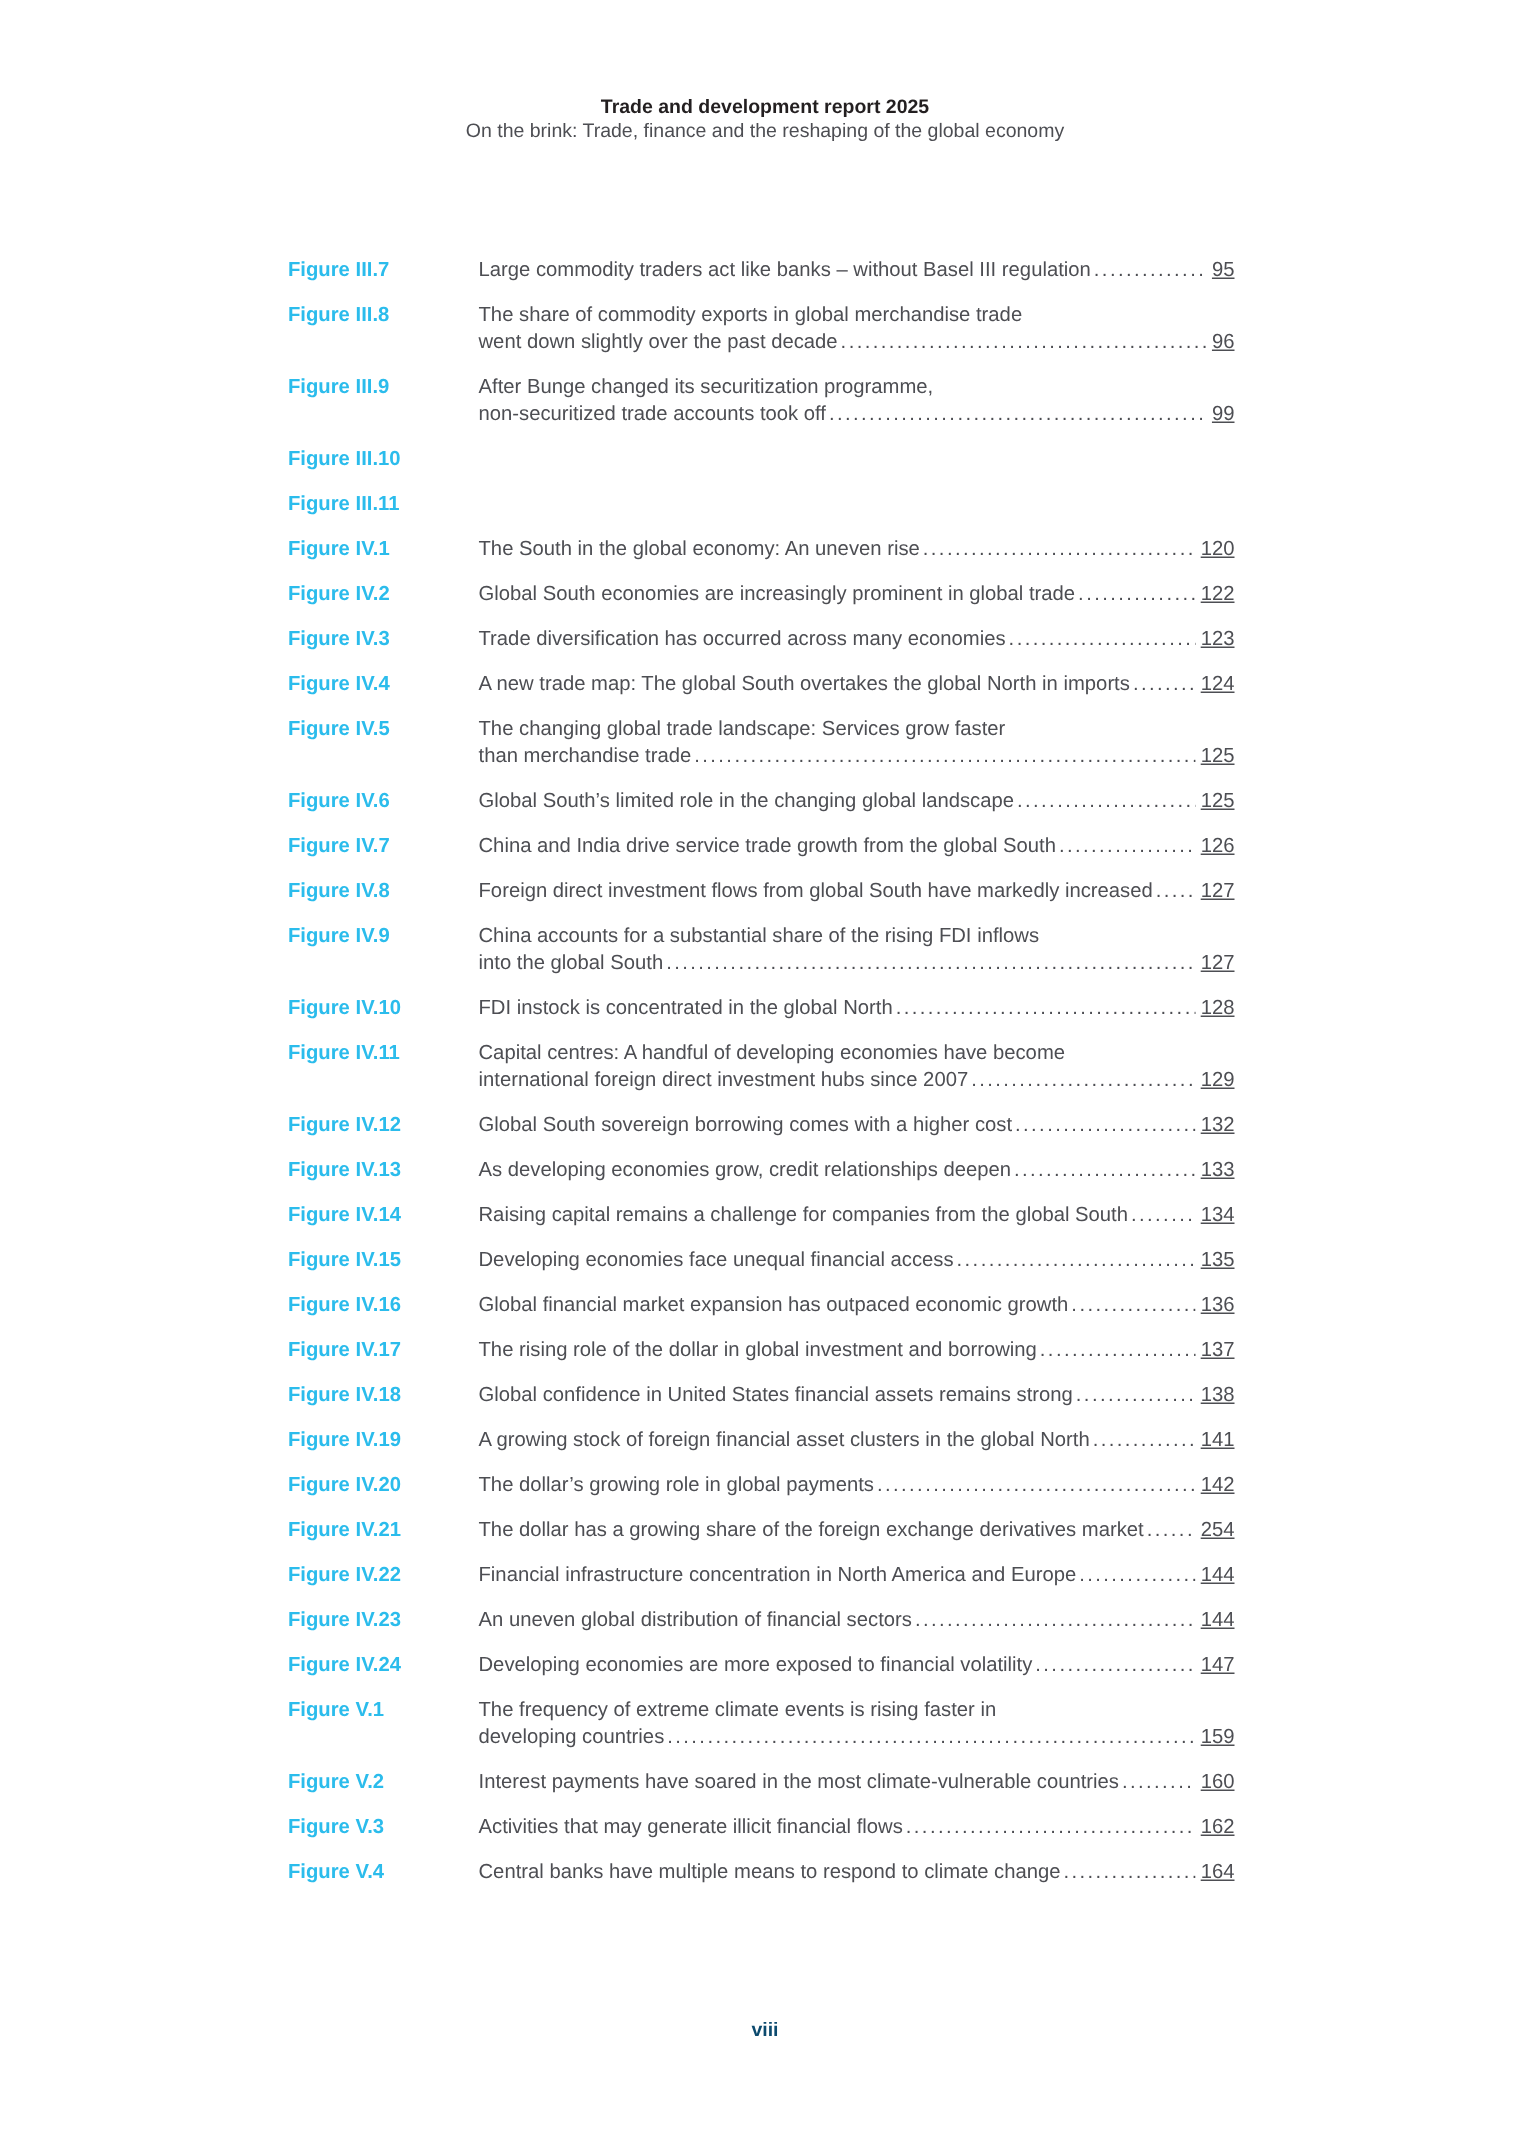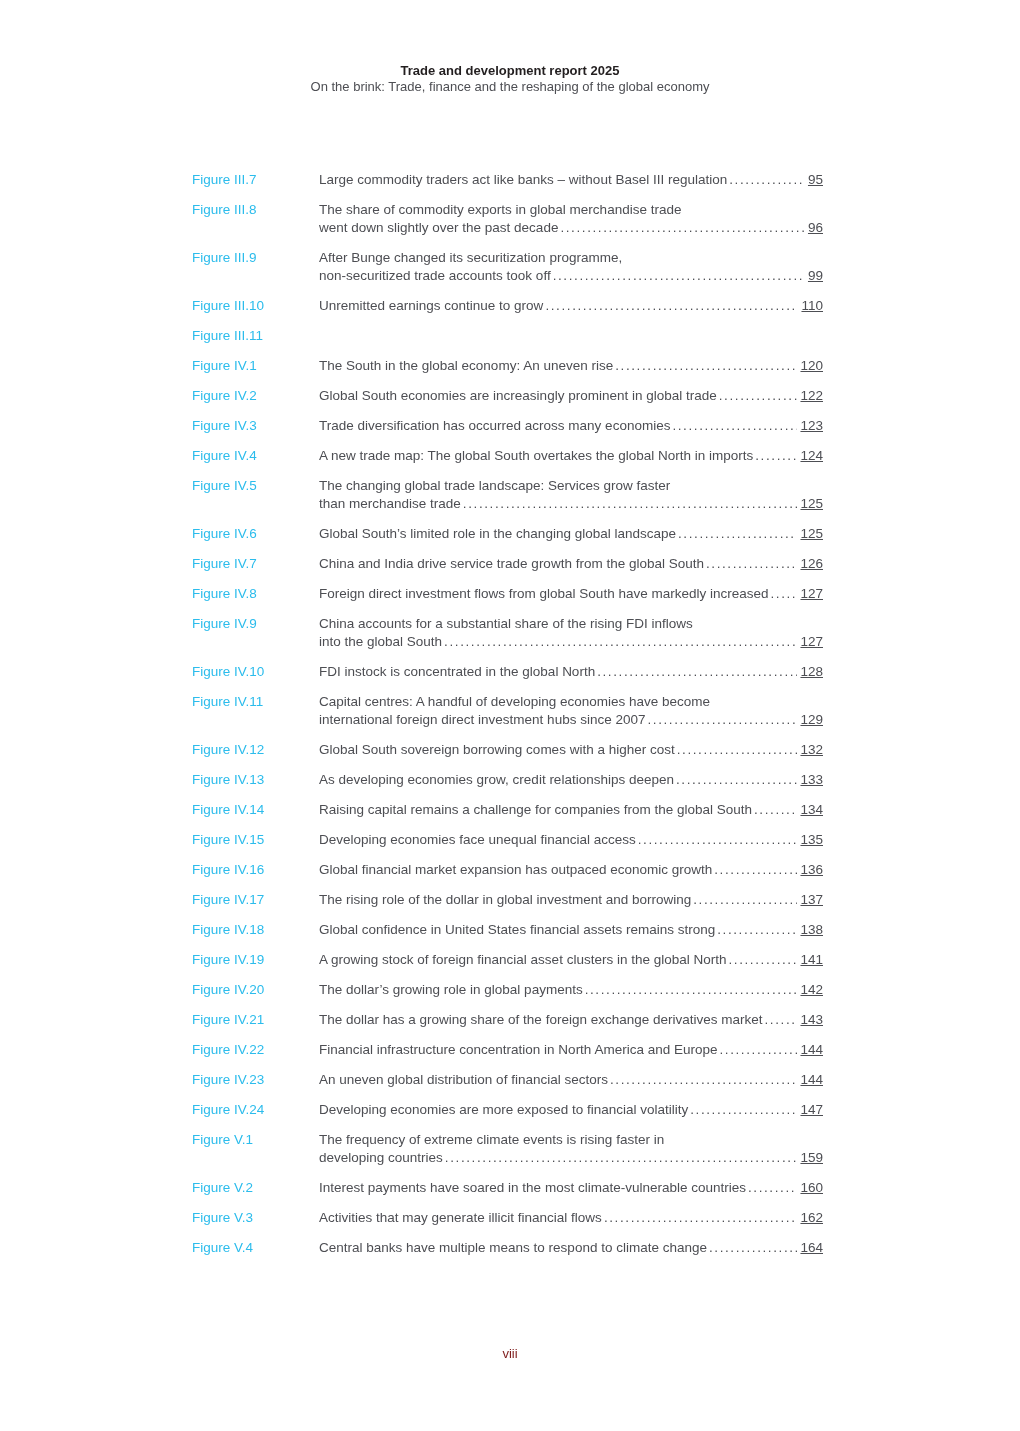--- a/index.html
+++ b/index.html
@@ -42,21 +42,21 @@
     color: var(--body-text, #4d4e53);
   }
   .row {
     display: flex;
     align-items: flex-start;
     margin-bottom: 12px;
   }
   .flabel {
     flex: 0 0 95px;
     width: 95px;
-    font-weight: normal;
+    font-weight: bold;
     color: var(--accent, #2bbcec);
   }
   .fbody { flex: 1; min-width: 0; margin-left: 32px; }
   .fline { }
   .fline.last {
     display: flex;
     align-items: baseline;
   }
   .ftext { white-space: nowrap; }
   .leader {
@@ -78,22 +78,22 @@
   }
   .doc-footer {
     position: absolute;
     top: 1344px;
     left: 0;
     width: 100%;
     text-align: center;
   }
   .folio {
     font-size: 13px;
-    font-weight: normal;
-    color: #7f1d1d;
+    font-weight: bold;
+    color: #0c4a6e;
   }
   .chevron-logo {
     position: absolute;
     top: 1374px;
     left: 494px;
     width: 32px;
     height: 30px;
     background: var(--logo, #cdeefb);
     clip-path: polygon(50% 0%, 100% 55%, 100% 100%, 50% 45%, 0% 100%, 0% 55%);
   }
@@ -136,27 +136,20 @@
           <div class="fline">After Bunge changed its securitization programme,</div>
           <div class="fline last">
             <span class="ftext">non-securitized trade accounts took off</span>
             <span class="leader"></span>
             <span class="fpage">99</span>
           </div>
         </div>
       </div>
       <div class="row">
         <span class="flabel">Figure III.10</span>
-        <div class="fbody">
-          <div class="fline last">
-            <span class="ftext">Unremitted earnings continue to grow</span>
-            <span class="leader"></span>
-            <span class="fpage">110</span>
-          </div>
-        </div>
       </div>
       <div class="row">
         <span class="flabel">Figure III.11</span>
       </div>
       <div class="row">
         <span class="flabel">Figure IV.1</span>
         <div class="fbody">
           <div class="fline last">
             <span class="ftext">The South in the global economy: An uneven rise</span>
             <span class="leader"></span>
@@ -356,21 +349,21 @@
             <span class="fpage">142</span>
           </div>
         </div>
       </div>
       <div class="row">
         <span class="flabel">Figure IV.21</span>
         <div class="fbody">
           <div class="fline last">
             <span class="ftext">The dollar has a growing share of the foreign exchange derivatives market</span>
             <span class="leader"></span>
-            <span class="fpage">143</span>
+            <span class="fpage">254</span>
           </div>
         </div>
       </div>
       <div class="row">
         <span class="flabel">Figure IV.22</span>
         <div class="fbody">
           <div class="fline last">
             <span class="ftext">Financial infrastructure concentration in North America and Europe</span>
             <span class="leader"></span>
             <span class="fpage">144</span>

